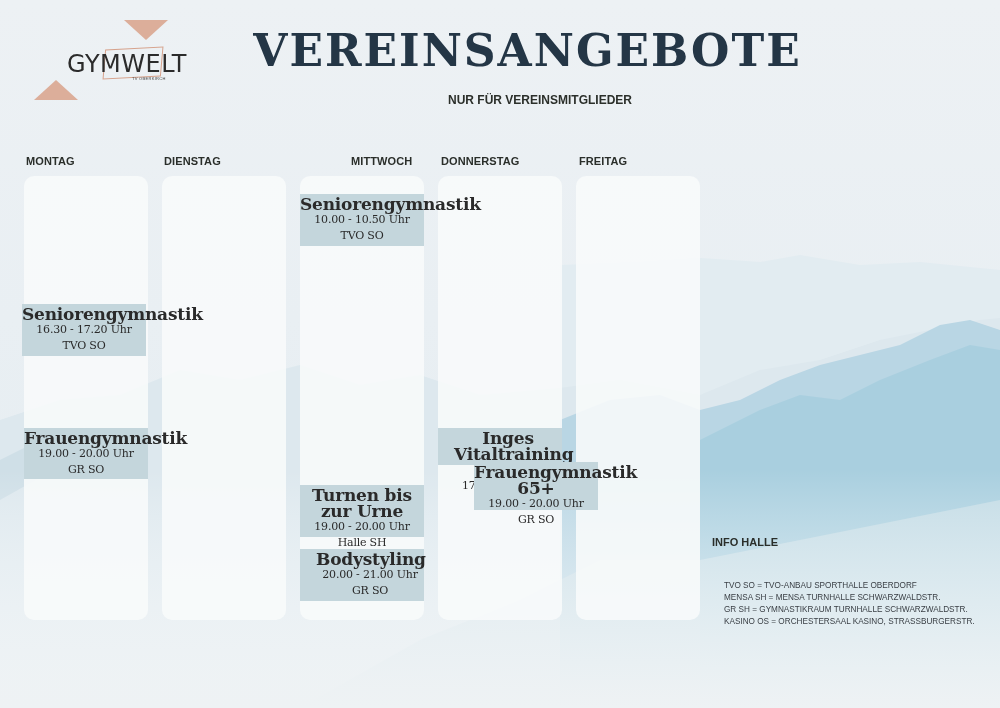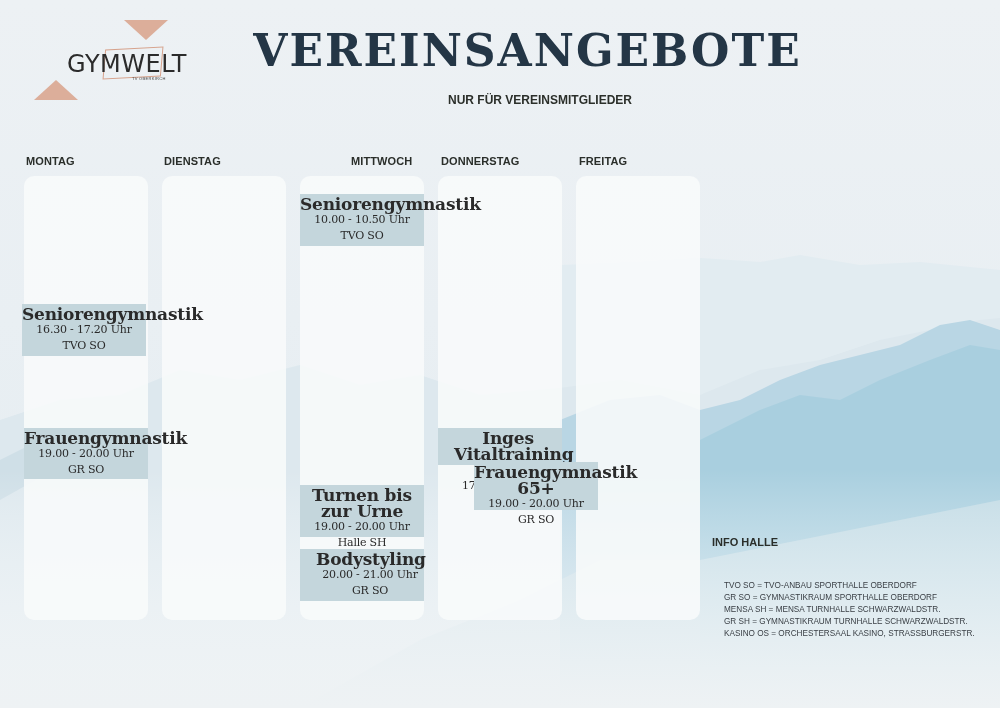--- a/index.html
+++ b/index.html
@@ -127,18 +127,17 @@
   </div>
   <div class="entry" style="left:438px; top:462px; height:48px;margin-left:36px;">
     <div class="t">Frauengymnastik 65+</div>
     <div class="tm">19.00 - 20.00 Uhr</div>
     <div class="loc">GR SO</div>
   </div>
 
   <div class="info-title">INFO HALLE</div>
   <ul class="info-list">
     <li>TVO SO = TVO-ANBAU SPORTHALLE OBERDORF</li>
-    <li>GR SO = GYMNASTIKRAUM SPORTHALLE OBERDORF</li>
     <li>MENSA SH = MENSA TURNHALLE SCHWARZWALDSTR.</li>
     <li>GR SH = GYMNASTIKRAUM TURNHALLE SCHWARZWALDSTR.</li>
     <li>KASINO OS = ORCHESTERSAAL KASINO, STRASSBURGERSTR.</li>
   </ul>
 </div>
 
 </body></html>

